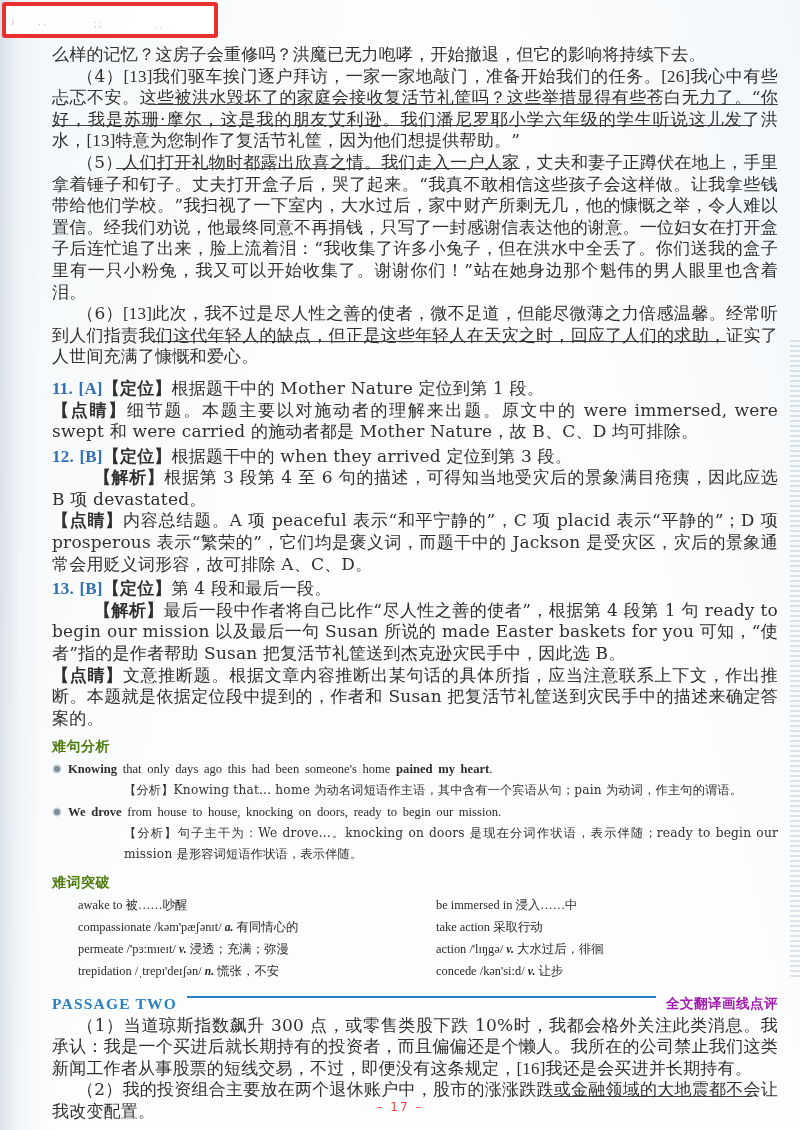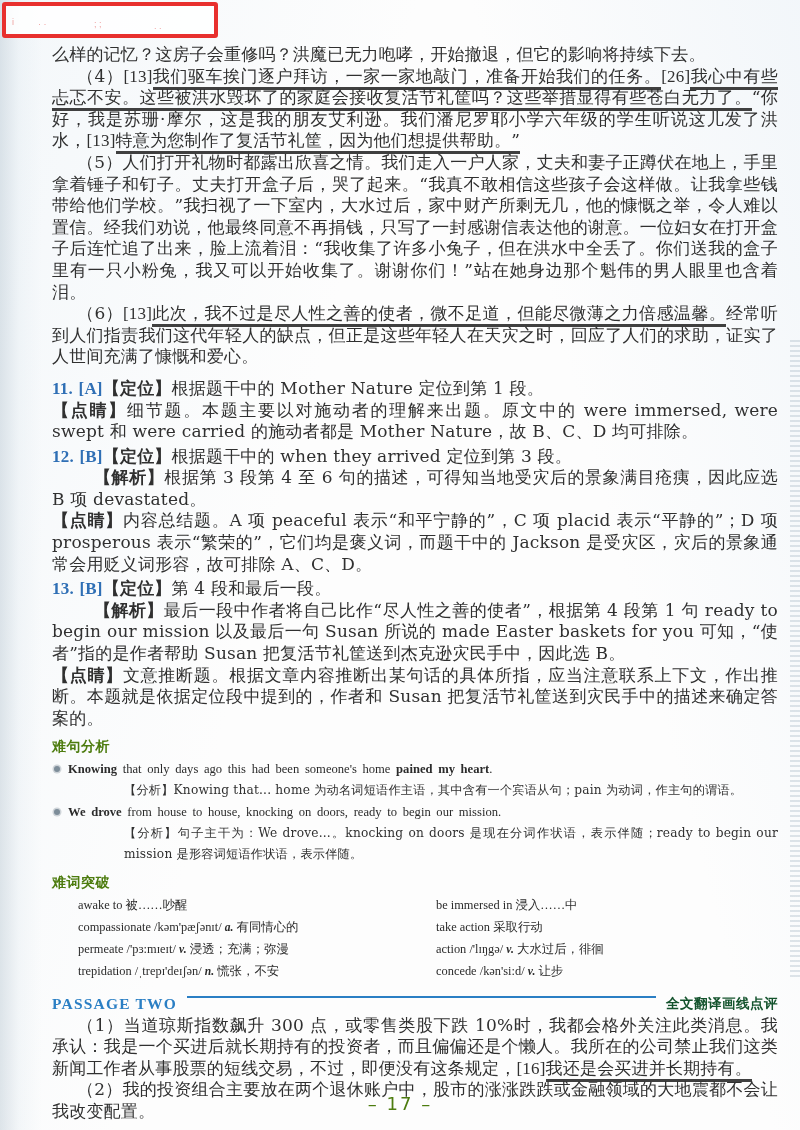--- a/index.html
+++ b/index.html
@@ -81,21 +81,21 @@
     font-family: "DejaVu Serif", "Liberation Serif", serif;
     font-size: 17px;
     line-height: 21.6px;
     text-align: justify;
     color: #303030;
     letter-spacing: .2px;
   }
   .para { margin: 0; text-indent: 0; }
   .indent2 { text-indent: 25px; }
 
-  .u { border-bottom: 3px solid #404040; padding-bottom: 1px; }
+  .u { border-bottom: 1px solid #404040; padding-bottom: 18px; }
 
   
   .qblock { margin-top: 3px; }
   .qnum {
     color: #2f6fb5;
     font-weight: bold;
     font-family: "Liberation Serif", serif;
   }
   .opt {
     color: #2f6fb5;
@@ -182,36 +182,36 @@
   }
   .passage-rule {
     flex: 1;
     height: 0;
     border-top: 2.5px solid #2b7fc4;
     margin: 0 10px;
     position: relative;
     top: 1px;
   }
   .passage-tag {
-    color: #14532d;
+    color: #a21caf;
     font-weight: bold;
     font-size: 13.5px;
     font-family: "DejaVu Sans", "Liberation Sans", sans-serif;
     white-space: nowrap;
     letter-spacing: .5px;
   }
 
   
   .footer {
     position: absolute;
     left: 0; right: 0;
     bottom: 16px;
     text-align: center;
-    color: #4d7c0f;
-    font-size: 18px;
+    color: #ef4444;
+    font-size: 12px;
     font-family: "DejaVu Sans", "Liberation Sans", sans-serif;
     letter-spacing: 2px;
   }
 
   .top-spacer { height: 44px; }
 </style>
 </head>
 <body>
 
 <div class="page"></div>

